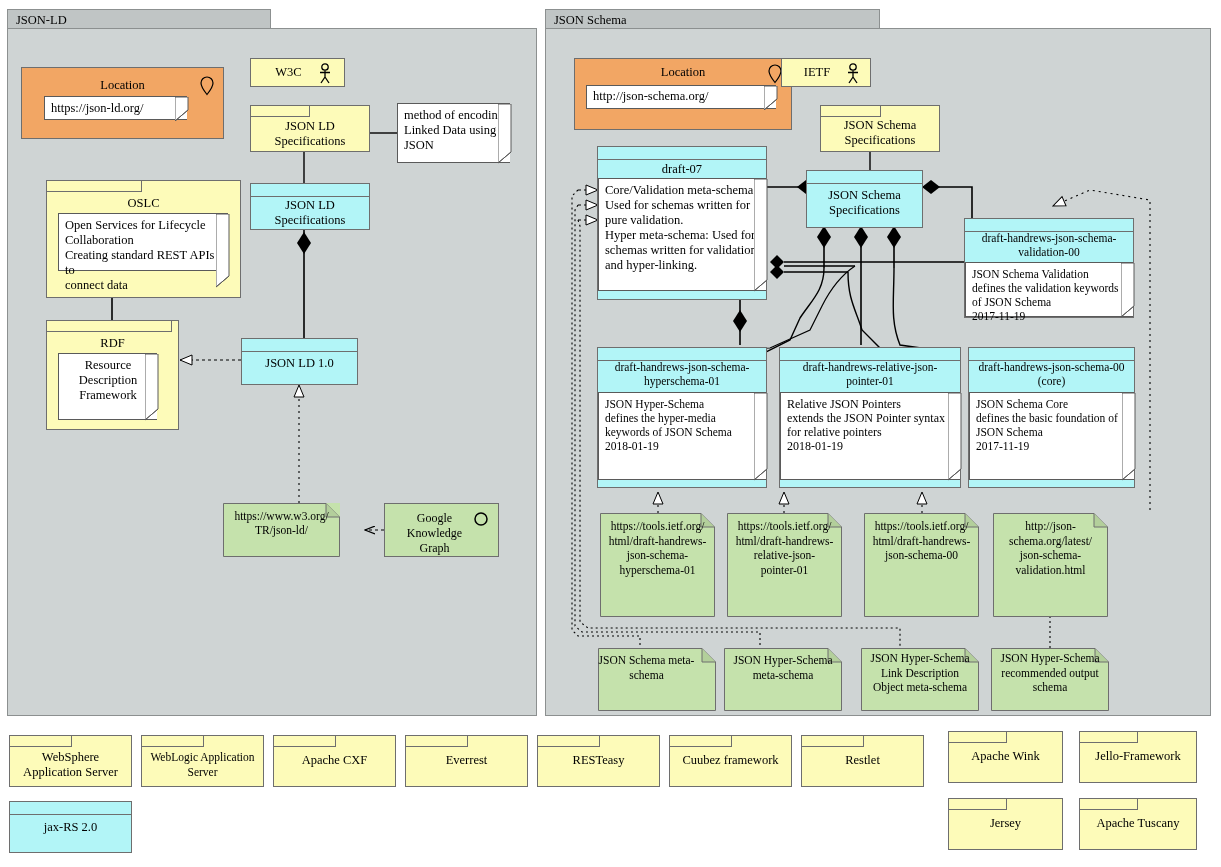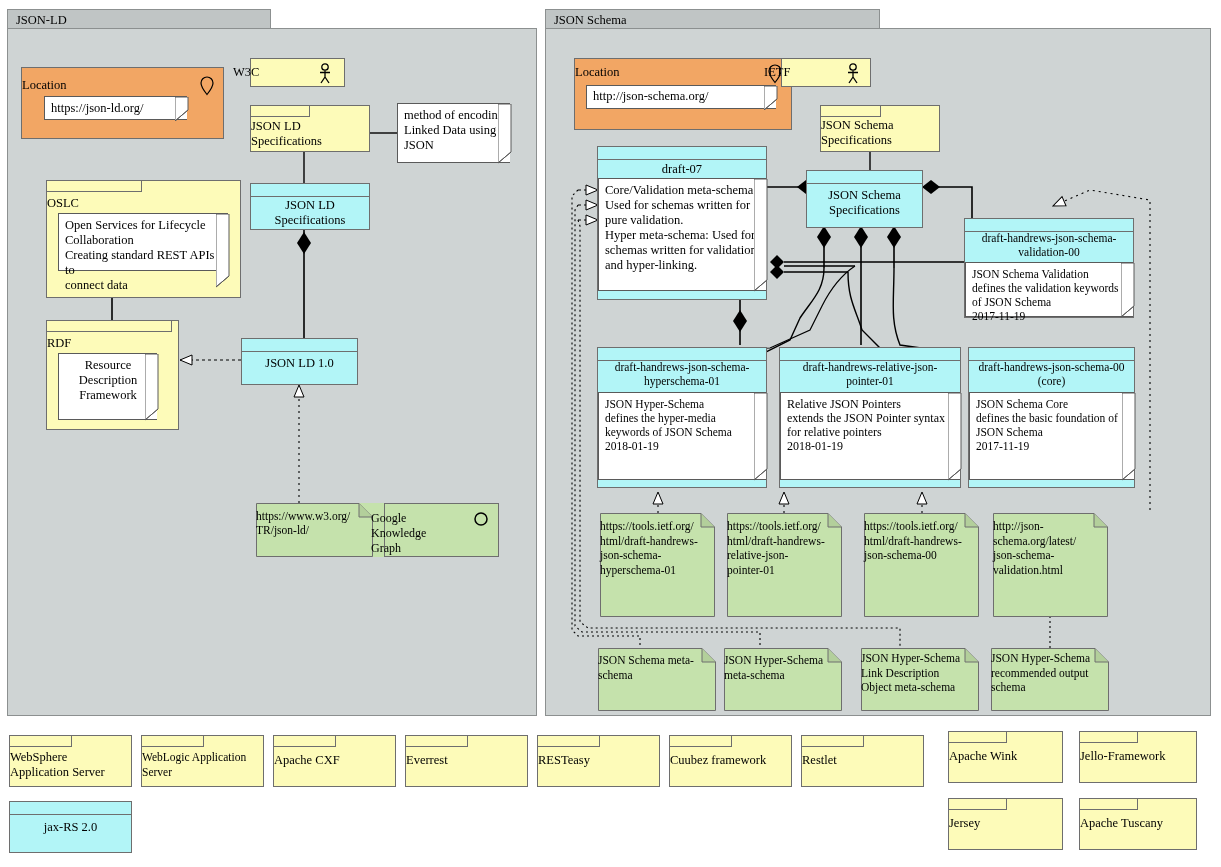--- a/index.html
+++ b/index.html
@@ -14,21 +14,21 @@
   .panel{position:absolute;background:#cfd4d4;border:1px solid #8c9090;box-sizing:border-box;}
   .panel-tab{position:absolute;background:#c0c5c5;border:1px solid #8c9090;box-sizing:border-box;
              font-size:12.5px;padding:3px 0 0 8px;}
   .panel-tab span{display:block;line-height:14px;}
 
   
   .node{position:absolute;box-sizing:border-box;border:1px solid #6e6e6e;}
   .comp{  }
   .comp .tab{position:absolute;left:0;top:0;height:11px;width:50%;
              border-right:1px solid #6e6e6e;border-bottom:1px solid #6e6e6e;box-sizing:border-box;}
-  .title{position:absolute;left:0;right:0;text-align:left;font-size:12.5px;line-height:14.5px;}
+  .title{position:absolute;left:0;right:0;text-align:center;font-size:12.5px;line-height:14.5px;}
   .yellow{background:#fdfbb9;}
   .orange{background:#f2a664;}
   .green{background:#c5e2ac;}
 
   
   .cls{position:absolute;box-sizing:border-box;border:1px solid #6e6e6e;background:#b2f5f7;}
   .cls .hdrline{position:absolute;left:0;right:0;top:12px;height:1px;background:#6e6e6e;}
   .cls .cname{position:absolute;left:0;right:0;text-align:center;font-size:12.5px;line-height:15px;}
 
   
@@ -214,21 +214,21 @@
         <path d="M13,55 L0,66" fill="none" stroke="#5a5a5a" stroke-width="1"></path>
       </svg>
     </span>
   </div>
 
   <div class="cls" style="left:241px;top:338px;width:117px;height:47px;">
     <div class="hdrline"></div>
     <div class="cname" style="top:17px;">JSON LD 1.0</div>
   </div>
 
-  <div class="node green" style="left:256px;top:503px;width:130px;height:54px;border:none;font-family:Liberation Serif, serif;">
+  <div class="node green" style="left:223px;top:503px;width:117px;height:54px;border:none;font-family:Liberation Serif, serif;">
     <svg width="117" height="54" viewBox="0 0 117 54" style="position:absolute;left:0;top:0;">
       <path d="M0.5,0.5 L103,0.5 L116.5,14 L116.5,53.5 L0.5,53.5 z" fill="#c5e2ac" stroke="#6e6e6e" stroke-width="1"></path>
       <path d="M103,0.5 L103,14 L116.5,14" fill="#b3cf9b" stroke="#6e6e6e" stroke-width="1"></path>
     </svg>
     <div class="title txt" style="top:6px;font-size:11.5px;line-height:14px;">https://www.w3.org/
 TR/json-ld/</div>
   </div>
 
   <div class="node green" style="left:384px;top:503px;width:115px;height:54px;">
     <div class="title txt" style="top:7px;left:-14px;font-size:12px;line-height:15px;">Google

